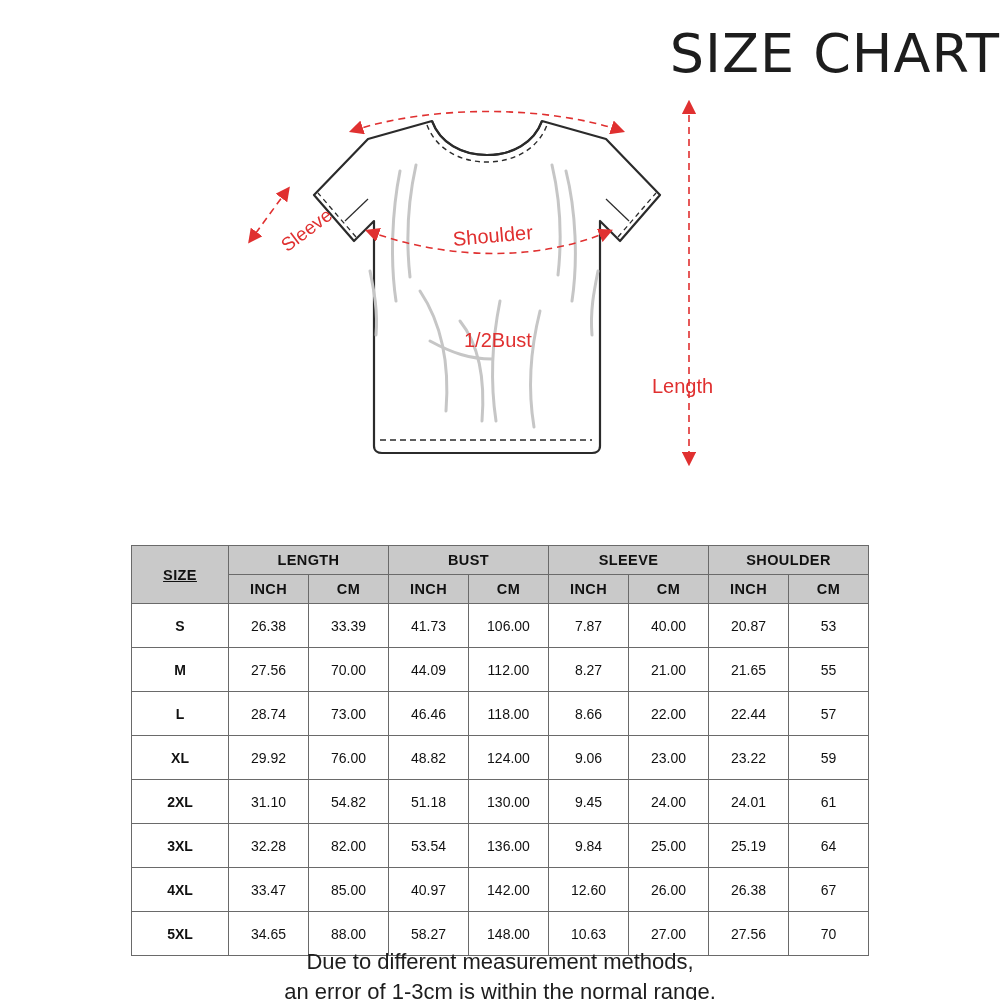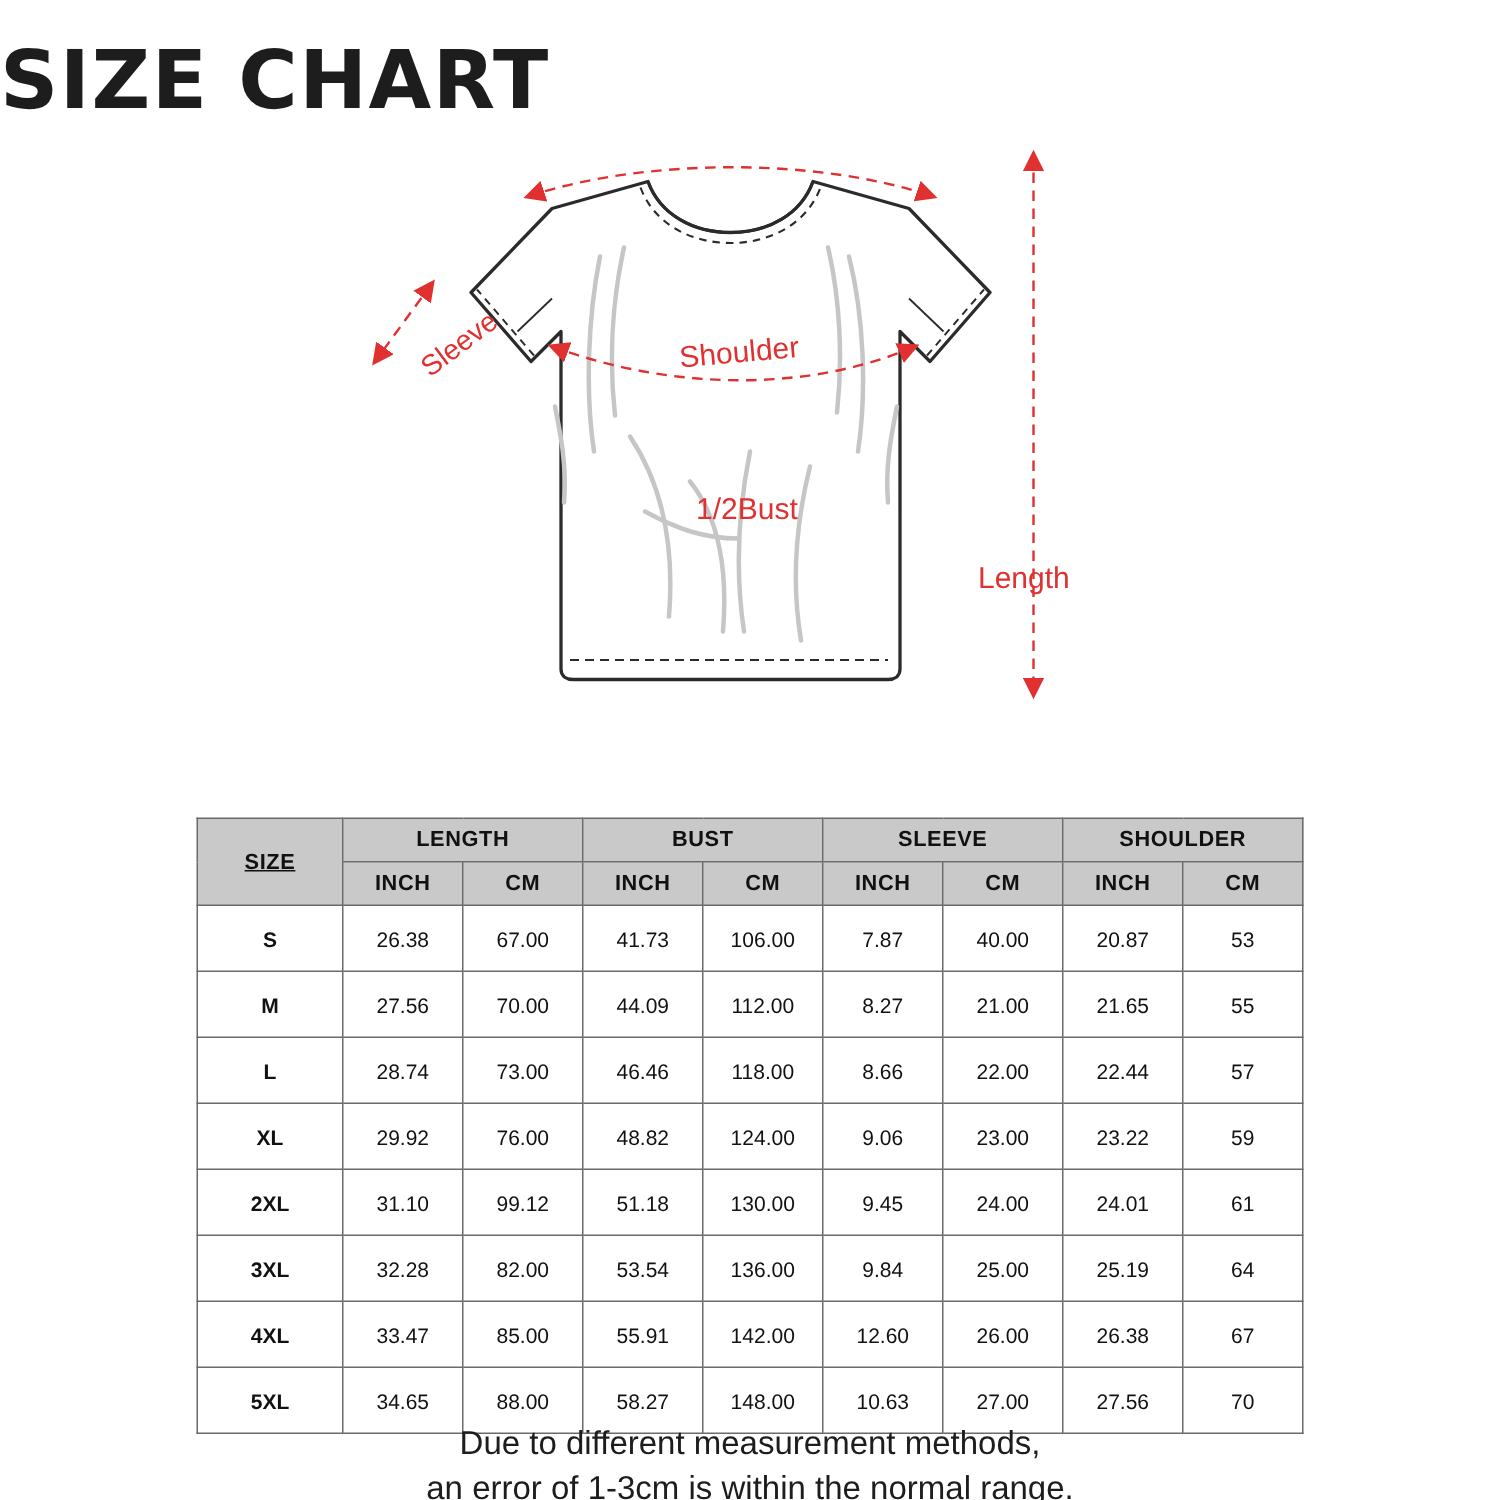--- a/index.html
+++ b/index.html
@@ -14,23 +14,23 @@
     color: #1a1a1a;
     position: relative;
     overflow: hidden;
   }
   .page {
     width: 1000px;
     height: 1000px;
     position: relative;
   }
   .title {
-    text-align: left;
+    text-align: right;
     font-size: 54px;
-    font-weight: bold;
+    font-weight: normal;
     letter-spacing: 1px;
     color: #1d1d1d;
     margin: 22px 0 0 0;
     font-family: "DejaVu Sans", sans-serif;
   }
 
   
   .diagram {
     position: relative;
     width: 1000px;
@@ -222,21 +222,21 @@
           <th>INCH</th>
           <th>CM</th>
           <th>INCH</th>
           <th>CM</th>
         </tr>
       </thead>
       <tbody>
         <tr>
           <td class="size-cell">S</td>
           <td>26.38</td>
-          <td>67.00</td>
+          <td>33.39</td>
           <td>41.73</td>
           <td>106.00</td>
           <td>7.87</td>
           <td>40.00</td>
           <td>20.87</td>
           <td>53</td>
         </tr>
         <tr>
           <td class="size-cell">M</td>
           <td>27.56</td>
@@ -266,21 +266,21 @@
           <td>48.82</td>
           <td>124.00</td>
           <td>9.06</td>
           <td>23.00</td>
           <td>23.22</td>
           <td>59</td>
         </tr>
         <tr>
           <td class="size-cell">2XL</td>
           <td>31.10</td>
-          <td>99.12</td>
+          <td>54.82</td>
           <td>51.18</td>
           <td>130.00</td>
           <td>9.45</td>
           <td>24.00</td>
           <td>24.01</td>
           <td>61</td>
         </tr>
         <tr>
           <td class="size-cell">3XL</td>
           <td>32.28</td>
@@ -289,21 +289,21 @@
           <td>136.00</td>
           <td>9.84</td>
           <td>25.00</td>
           <td>25.19</td>
           <td>64</td>
         </tr>
         <tr>
           <td class="size-cell">4XL</td>
           <td>33.47</td>
           <td>85.00</td>
-          <td>55.91</td>
+          <td>40.97</td>
           <td>142.00</td>
           <td>12.60</td>
           <td>26.00</td>
           <td>26.38</td>
           <td>67</td>
         </tr>
         <tr>
           <td class="size-cell">5XL</td>
           <td>34.65</td>
           <td>88.00</td>

